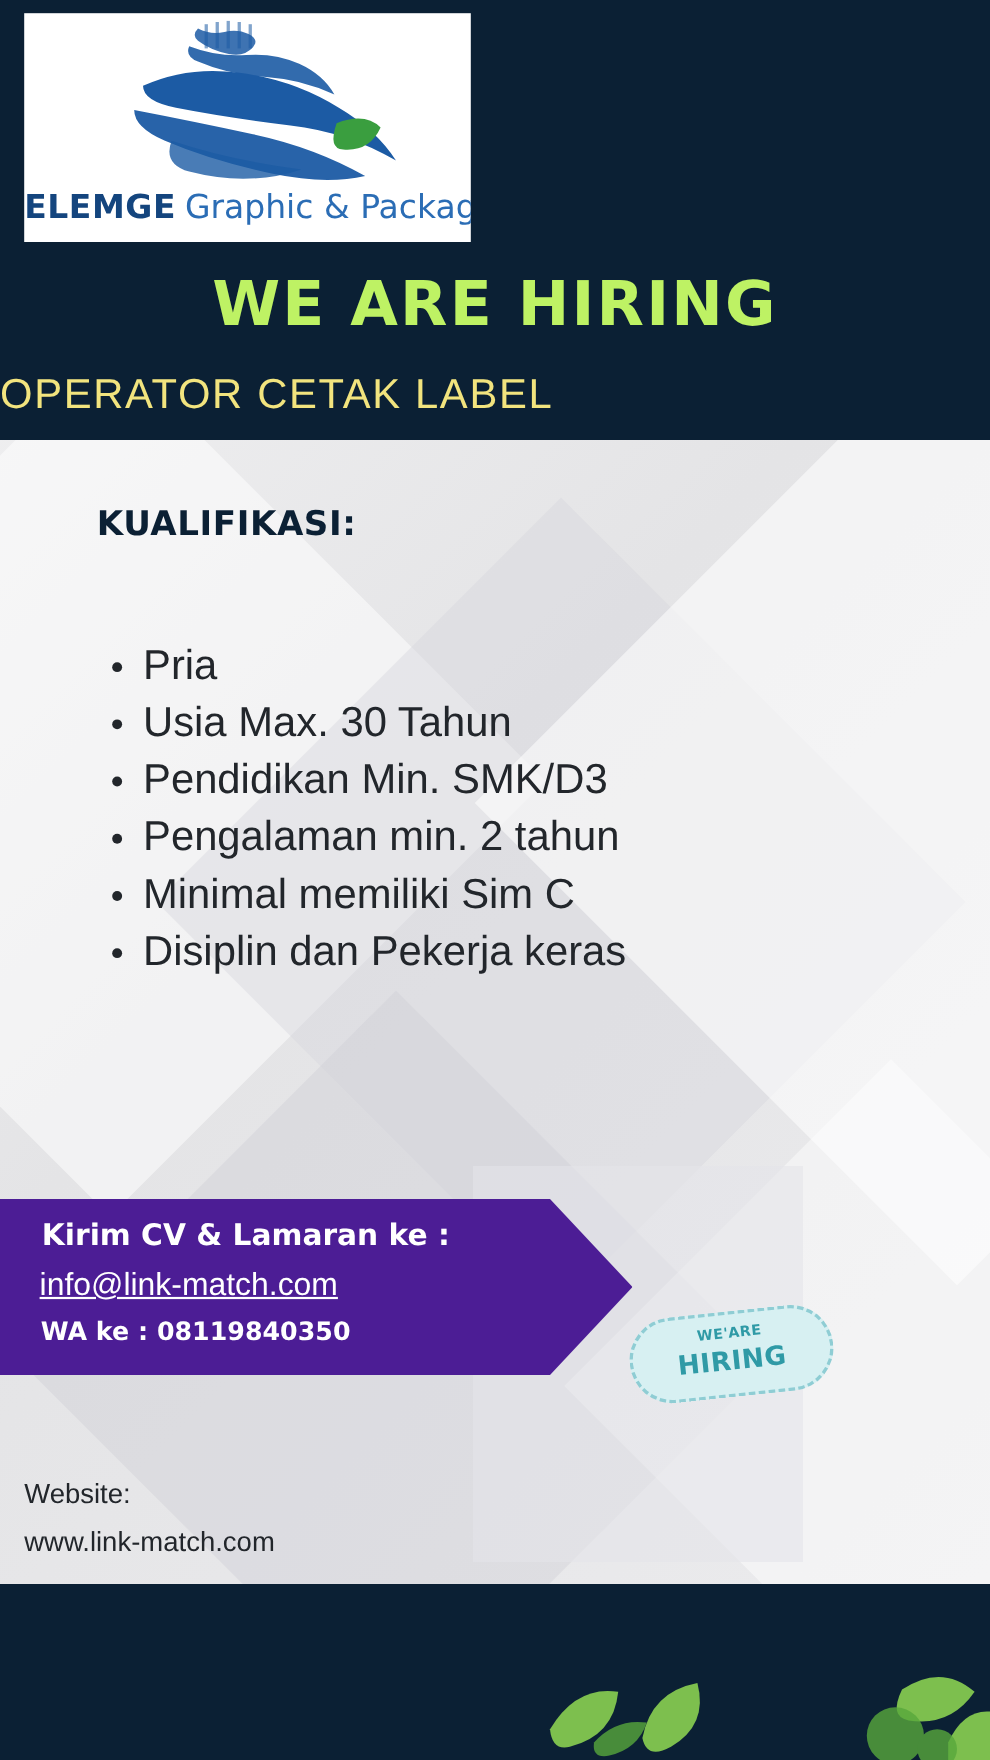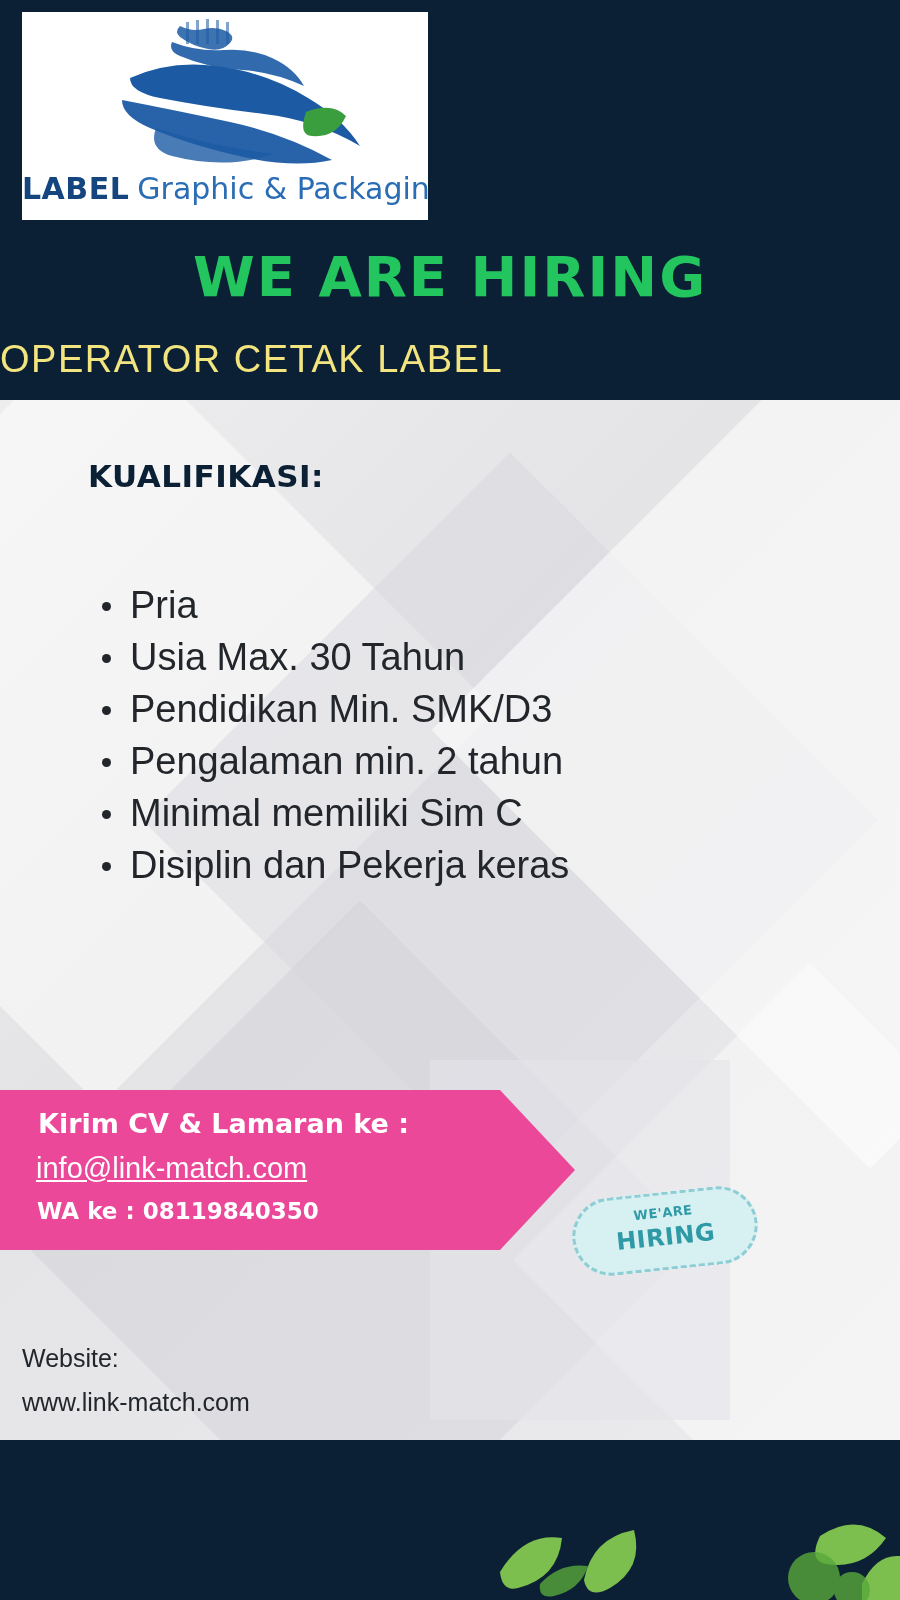--- a/index.html
+++ b/index.html
@@ -122,21 +122,21 @@
     font-weight: normal;
     font-size: 30px;
     color: #2b6db5;
     margin-left: 8px;
   }
   .hiring-title {
     position: absolute;
     left: 0; right: 0;
     top: 244px;
     text-align: center;
-    color: #22c55e;
+    color: #bef264;
     font-size: 56px;
     font-weight: bold;
     letter-spacing: 2px;
     font-family: "DejaVu Sans", sans-serif;
   }
   .hiring-sub {
     position: absolute;
     left: 0; right: 0;
     top: 338px;
     text-align: left;
@@ -187,21 +187,21 @@
     background: #22262b;
   }
 
   
   .contact-banner {
     position: absolute;
     left: 0;
     top: 1090px;
     width: 575px;
     height: 160px;
-    background: #ec4899;
+    background: #4c1d95;
     z-index: 7;
     clip-path: polygon(0 0, 500px 0, 575px 80px, 500px 160px, 0 160px);
   }
   .contact-title {
     position: absolute;
     left: 38px;
     top: 18px;
     color: #ffffff;
     font-size: 27px;
     font-weight: bold;
@@ -332,21 +332,21 @@
           <g fill="#1c5ba4" opacity="0.55">
             <rect x="126" y="6" width="3" height="22"></rect>
             <rect x="136" y="4" width="3" height="24"></rect>
             <rect x="146" y="3" width="3" height="25"></rect>
             <rect x="156" y="4" width="3" height="24"></rect>
             <rect x="166" y="6" width="3" height="22"></rect>
           </g>
         </svg>
       </div>
       <div class="logo-text">
-        <span class="brand">LABEL</span><span class="sub">Graphic &amp; Packaging</span>
+        <span class="brand">ELEMGE</span><span class="sub">Graphic &amp; Packaging</span>
       </div>
     </div>
 
     <div class="hiring-title">WE ARE HIRING</div>
     <div class="hiring-sub">OPERATOR CETAK LABEL</div>
   </div>
 
   <div class="qual-heading">KUALIFIKASI:</div>
   <ul class="qual-list">
     <li>Pria</li>

